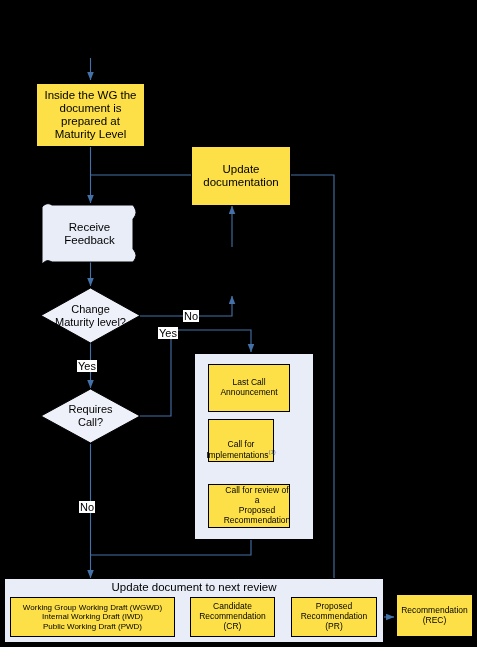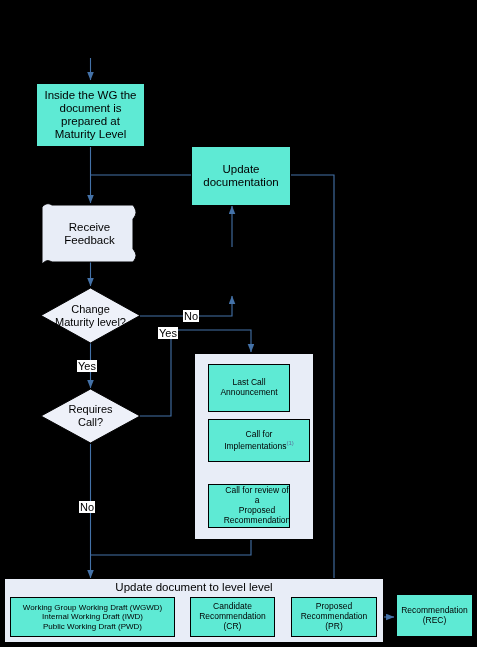--- a/index.html
+++ b/index.html
@@ -28,21 +28,21 @@
     box-sizing: border-box;
     display: flex;
     align-items: center;
     justify-content: center;
     text-align: center;
     color: #000000;
     line-height: 1.15;
     white-space: pre-line;
   }
   .box {
-    background: #5eead4;
+    background: #fde047;
     border: 1px solid #000000;
   }
   .terminator {
     background: #e8edf7;
     border: 1px solid #000000;
     border-radius: 26px;
   }
   .group-panel {
     position: absolute;
     box-sizing: border-box;
@@ -152,34 +152,34 @@
   </div>
 
 
   <div class="group-panel" style="left:194px; top:353px; width:120px; height:187px;"></div>
 
   <div class="node box" style="left:208px; top:364px; width:82px; height:48px; font-size:8.5px;">
     <span>Last Call
 Announcement</span>
   </div>
 
-  <div class="node box" style="left:208px; top:419px; width:102px; height:43px; font-size:8.5px;">
+  <div class="node box" style="left:208px; top:419px; width:66px; height:43px; font-size:8.5px;align-items:flex-end;">
     <span><span>Call for
 Implementations</span><span class="sup">(1)</span></span>
   </div>
 
   <div class="node box" style="left:208px; top:484px; width:82px; height:44px; font-size:8.5px;padding-left:16px;">
     <span>Call for review of a
 Proposed
 Recommendation</span>
   </div>
 
   <div class="group-panel" style="left:4px; top:578px; width:380px; height:65px;"></div>
   <div class="panel-title" style="left:4px; top:581px; width:380px; text-align:center; font-size:11.5px;">
-    <span>Update document to level level</span>
+    <span>Update document to next review</span>
   </div>
 
   <div class="node box" style="left:10px; top:597px; width:165px; height:40px; font-size:8px;">
     <span>Working Group Working Draft (WGWD)
 Internal Working Draft (IWD)
 Public Working Draft (PWD)</span>
   </div>
 
   <div class="node box" style="left:190px; top:597px; width:85px; height:40px; font-size:8.5px;">
     <span>Candidate

